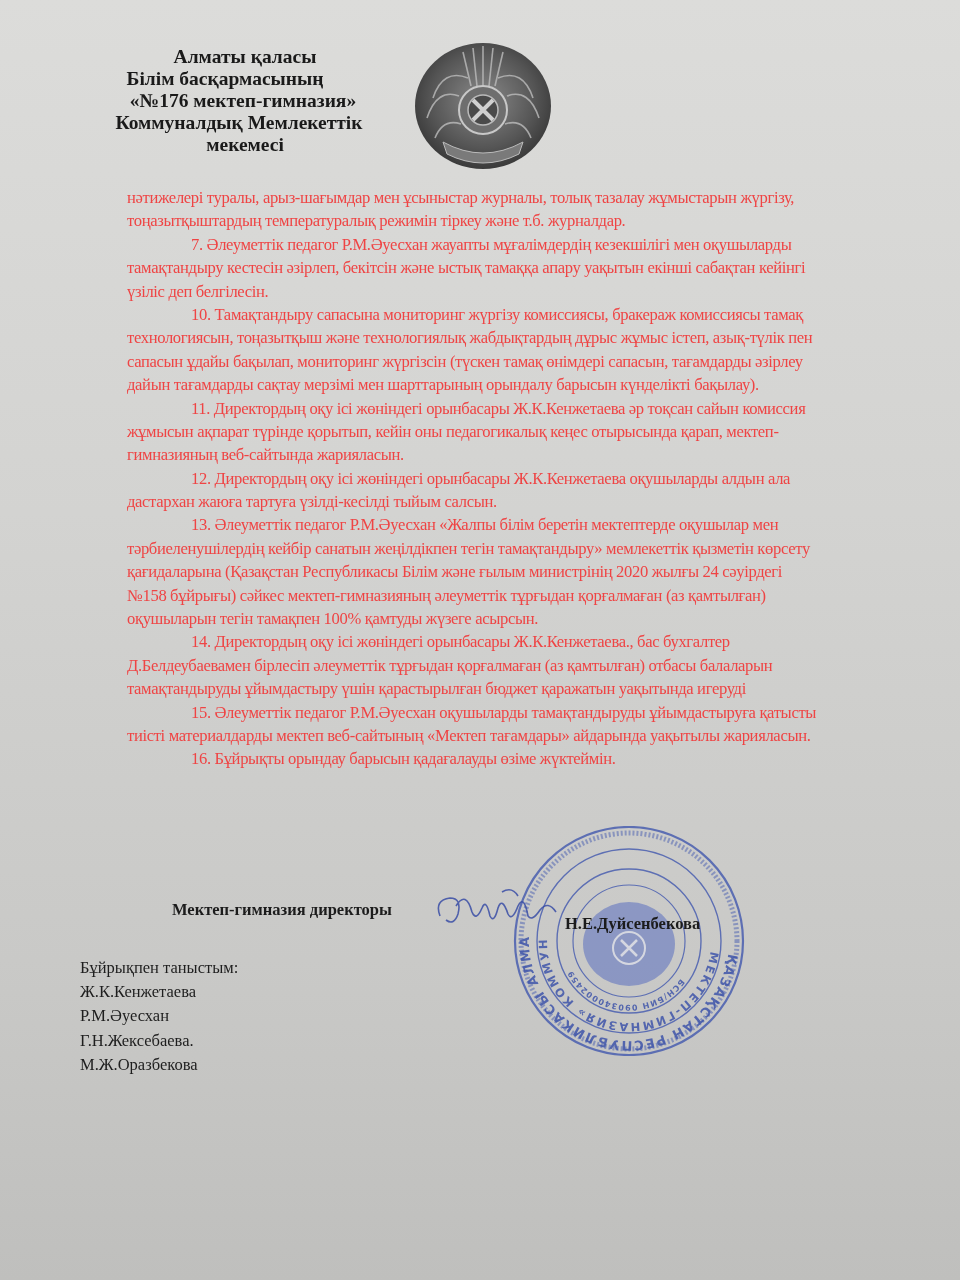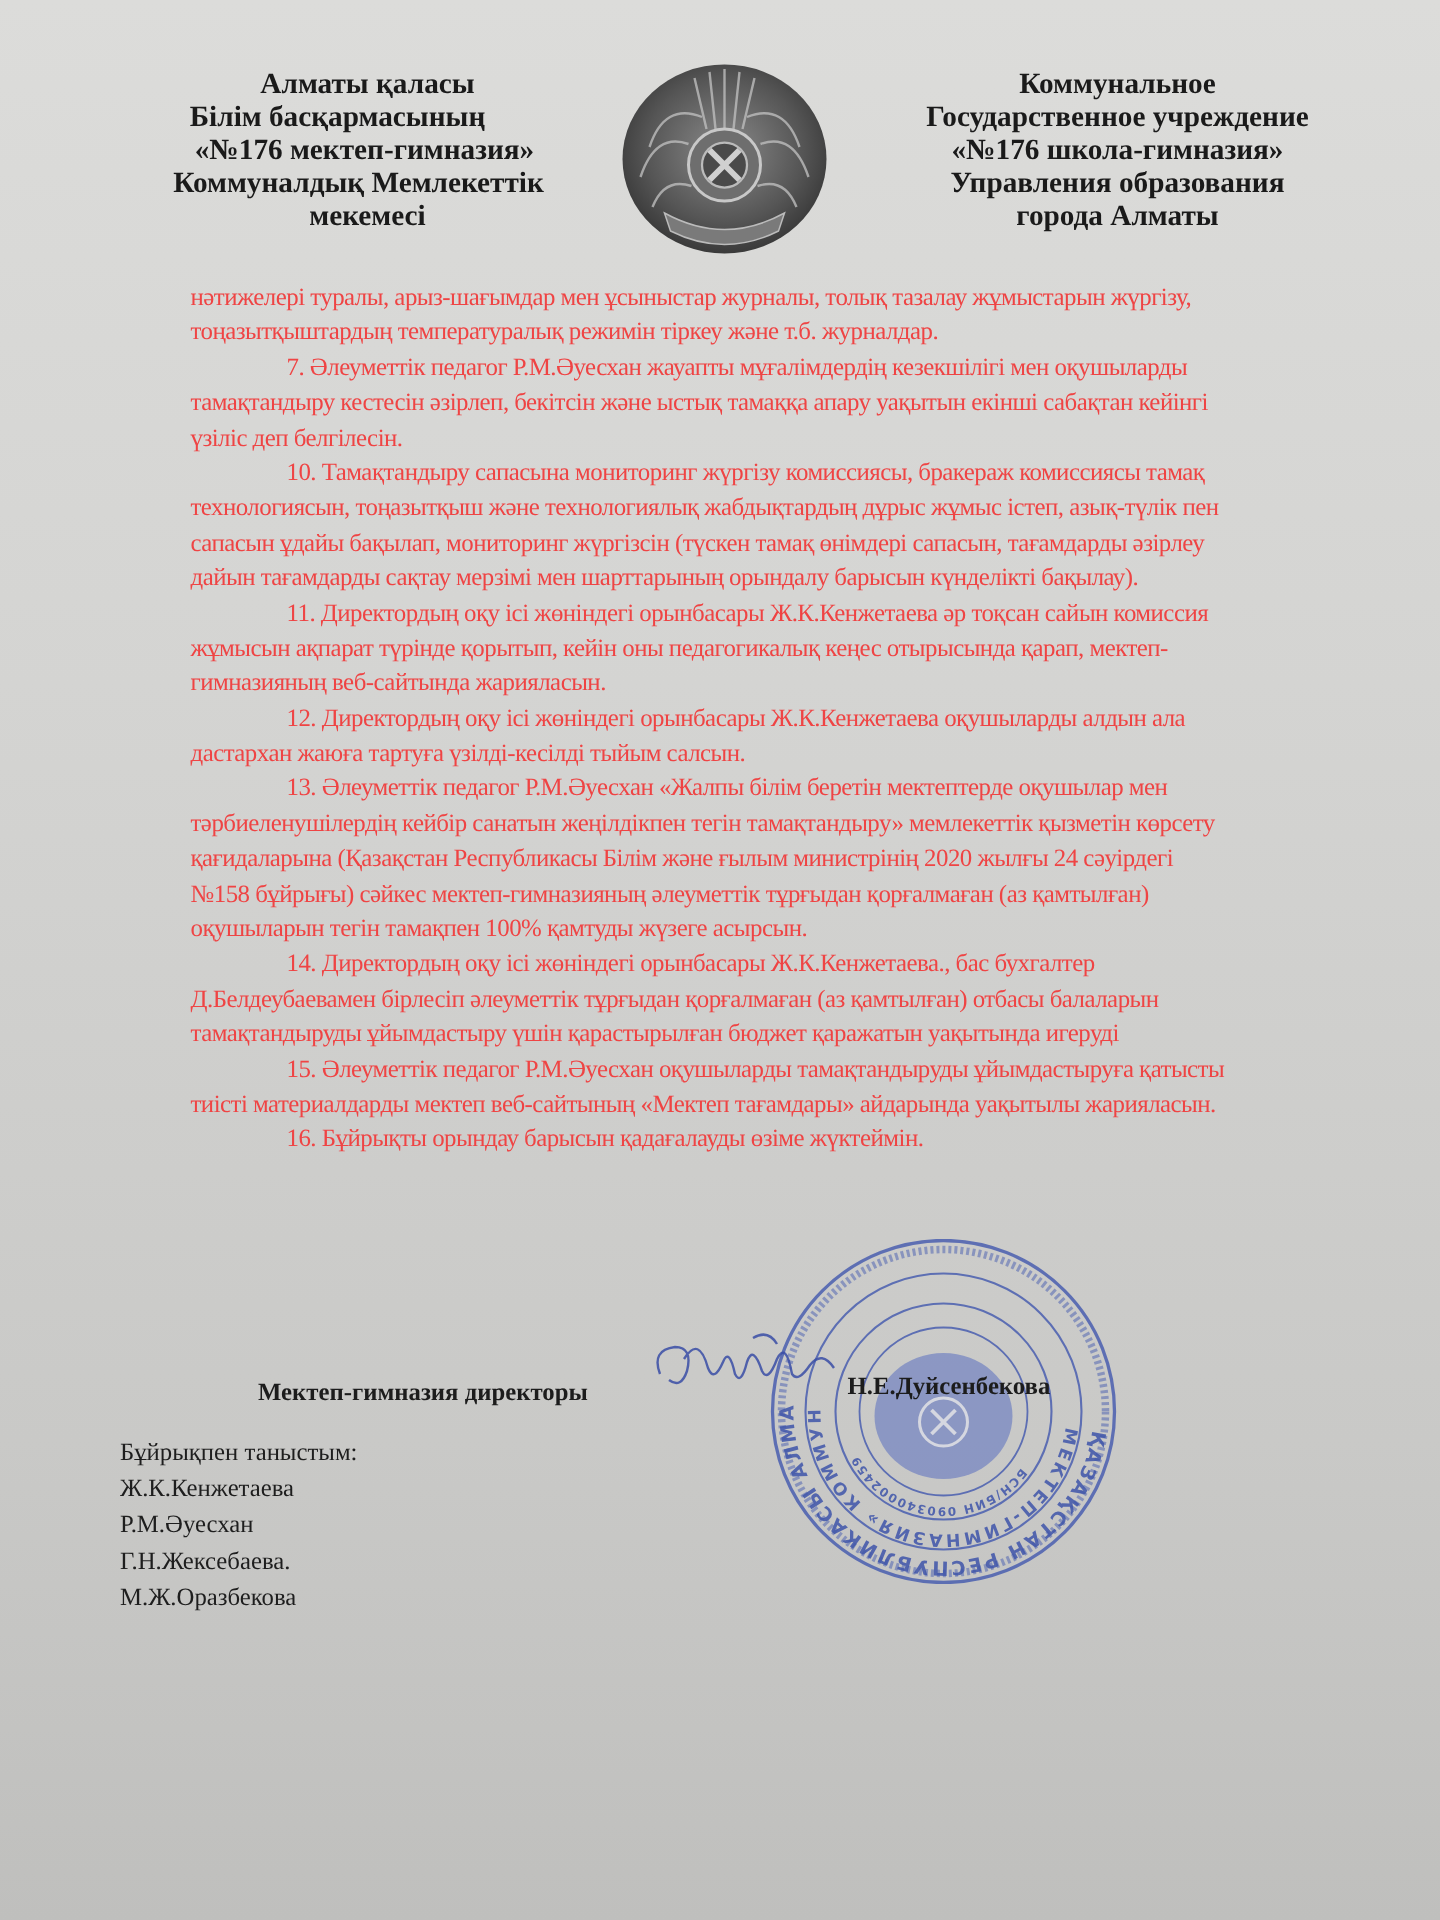--- a/index.html
+++ b/index.html
@@ -31,21 +31,21 @@
     letter-spacing: -0.35px;
     margin-left: 47px;
   }
   .line { white-space: nowrap; display: block; height: 23.4px; }
   .indent { padding-left: 64px; }
 
   .signature-row {
     position: absolute; left: 172px; top: 900px; width: 600px;
     font-weight: bold; font-size: 16.5px;
   }
-  .sig-title { position: absolute; left: 0; top: 18px; white-space: nowrap; text-align: center; }
+  .sig-title { position: absolute; left: 0; top: 0; white-space: nowrap; text-align: center; }
   .sig-name { position: absolute; left: 393px; top: 14px; white-space: nowrap; }
   .signature-scribble { position: absolute; left: 260px; top: -14px; }
 
   .stamp { position: absolute; left: 505px; top: 826px; width: 248px; height: 230px; }
 
   .ack {
     position: absolute; left: 80px; top: 956px;
     font-size: 16.5px; line-height: 24.2px; color: #1e1e1e;
   }
   .ack div { white-space: nowrap; }
@@ -86,27 +86,20 @@
         <path d="M22 100 Q30 80 48 86"></path>
           <path d="M118 100 Q110 80 92 86"></path>
       </g>
       <circle cx="70" cy="72" r="24" fill="#6e6e6e" stroke="#c8c8c8" stroke-width="2"></circle>
       <circle cx="70" cy="72" r="15" fill="#4a4a4a" stroke="#bbb" stroke-width="1.5"></circle>
       <path d="M60 62 L80 82 M80 62 L60 82" stroke="#d0d0d0" stroke-width="4"></path>
       <path d="M30 104 Q70 126 110 104 L106 116 Q70 134 34 116 Z" fill="#7a7a7a" stroke="#bbb" stroke-width="1"></path>
     </svg>
   </div>
 
-  <div class="header-right">
-    <div>Коммунальное</div>
-    <div>Государственное учреждение</div>
-    <div>«№176 школа-гимназия»</div>
-    <div>Управления образования</div>
-    <div>города Алматы</div>
-  </div>
 
   <div class="body-text" id="body-lines">
       <span class="line">нәтижелері туралы, арыз-шағымдар мен ұсыныстар журналы, толық тазалау жұмыстарын жүргізу,</span>
       <span class="line">тоңазытқыштардың температуралық режимін тіркеу және т.б. журналдар.</span>
       <span class="line indent">7. Әлеуметтік педагог Р.М.Әуесхан жауапты мұғалімдердің кезекшілігі мен оқушыларды</span>
       <span class="line">тамақтандыру кестесін әзірлеп, бекітсін және ыстық тамаққа апару уақытын екінші сабақтан кейінгі</span>
       <span class="line">үзіліс деп белгілесін.</span>
       <span class="line indent">10. Тамақтандыру сапасына мониторинг жүргізу комиссиясы, бракераж комиссиясы тамақ</span>
       <span class="line">технологиясын, тоңазытқыш және технологиялық жабдықтардың дұрыс жұмыс істеп, азық-түлік пен</span>
       <span class="line">сапасын ұдайы бақылап, мониторинг жүргізсін (түскен тамақ өнімдері сапасын, тағамдарды әзірлеу</span>

